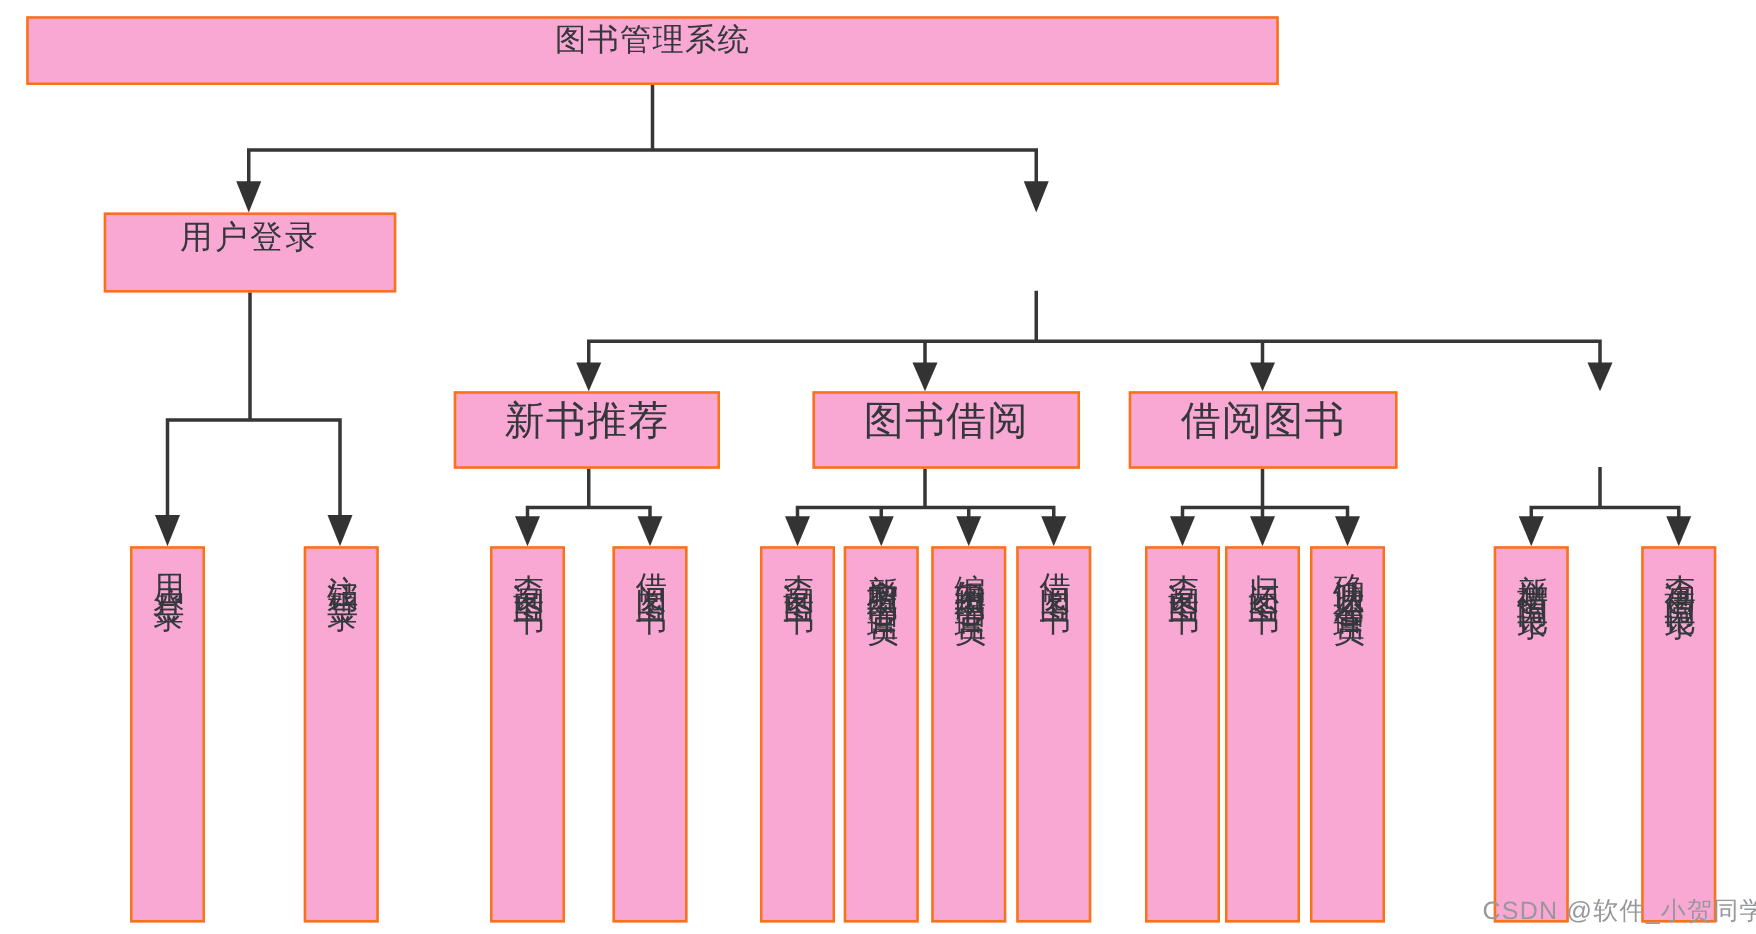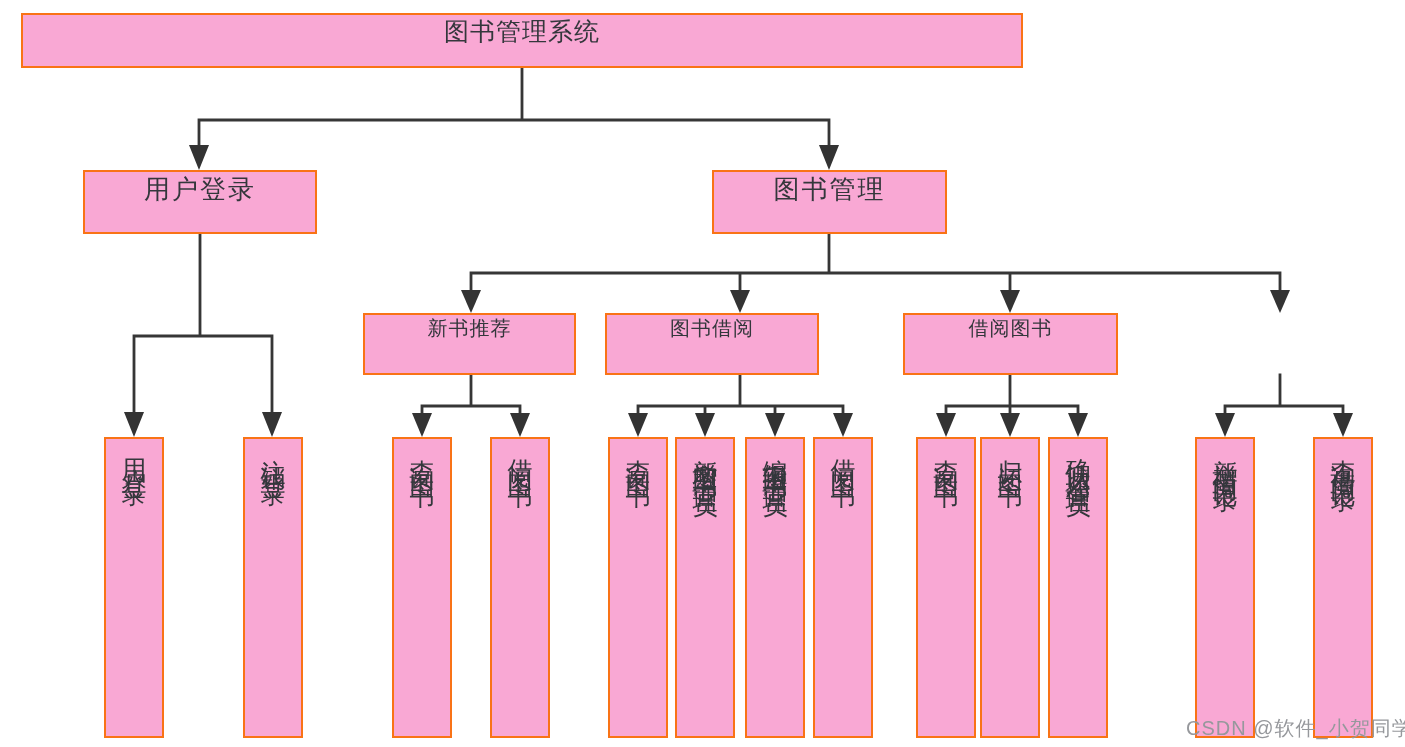--- a/index.html
+++ b/index.html
@@ -30,21 +30,21 @@
     background: #f9a8d4;
     border: 2px solid #f97316;
     display: flex;
     align-items: flex-start;
     justify-content: center;
     color: #34373c;
     z-index: 2;
   }
   .node-root    { left: 21px;  top: 13px;  width: 1002px; height: 55px; font-size: 25px; letter-spacing: 1px; }
   .node-l2      { top: 170px; height: 64px; font-size: 26px; letter-spacing: 2px; }
-  .node-l3      { top: 313px; height: 62px; font-size: 20px; letter-spacing: 1px; }
+  .node-l3      { top: 313px; height: 62px; font-size: 32px; letter-spacing: 1px; }
   .node-leaf    { top: 437px; height: 301px; width: 60px; }
   .vtext {
     writing-mode: vertical-rl;
     text-orientation: mixed;
     font-size: 25px;
     line-height: 1;
     white-space: nowrap;
   }
   .sp4 { letter-spacing: 8px; }
   .sp6 { letter-spacing: 6px; }
@@ -108,28 +108,25 @@
     </g>
   </svg>
 
   <div class="node node-root">
     <span>图书管理系统</span>
   </div>
 
   <div class="node node-l2" style="left:83px; width:234px;">
     <span>用户登录</span>
   </div>
-  <div class="node node-l2" style="left:712px; width:235px;">
-    <span>图书管理</span>
-  </div>
 
   <div class="node node-l3" style="left:363px; width:213px;">
     <span>新书推荐</span>
   </div>
-  <div class="node node-l3" style="left:605px; width:214px;font-family:Liberation Mono, monospace;">
+  <div class="node node-l3" style="left:650px; width:214px;font-family:Liberation Mono, monospace;">
     <span>图书借阅</span>
   </div>
   <div class="node node-l3" style="left:903px; width:215px;">
     <span>借阅图书</span>
   </div>
 
   <div class="node node-leaf" style="left:104px;">
     <span class="vtext sp4">用户登录</span>
   </div>
   <div class="node node-leaf" style="left:243px;">

